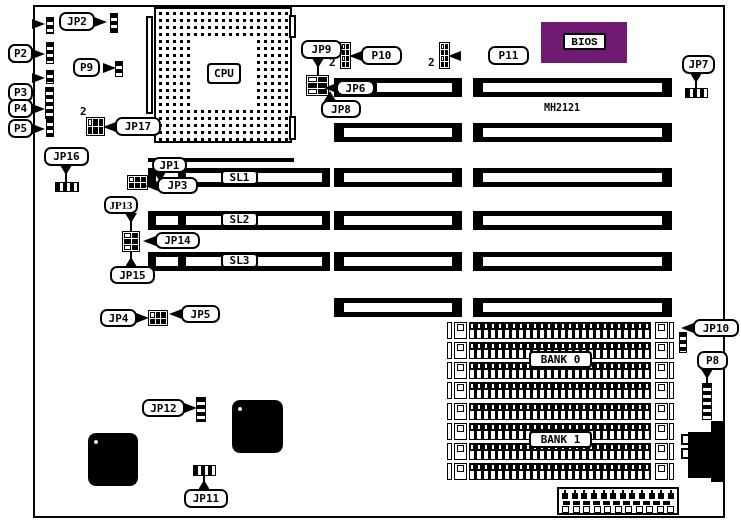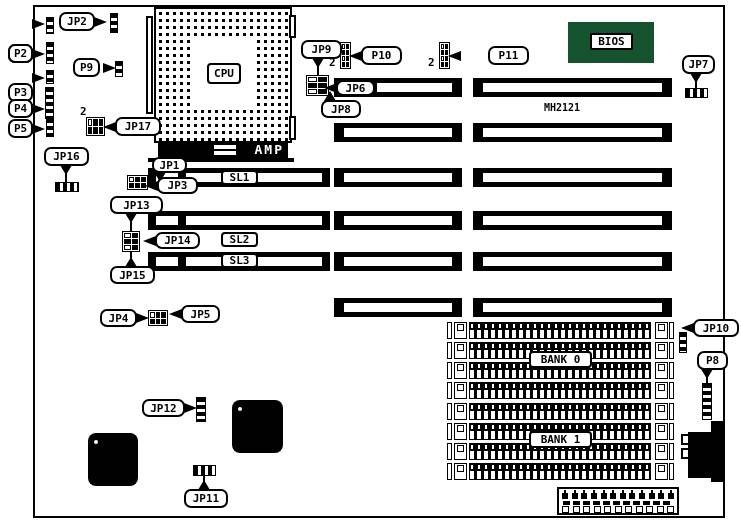--- a/index.html
+++ b/index.html
@@ -58,21 +58,21 @@
     display:flex;align-items:center;justify-content:center;}
   #cpu-label{background:#fff;border:2px solid #000;border-radius:4px;padding:3px 5px;
     font-weight:700;font-size:11px;line-height:1;}
   #cpu-leftbar{position:absolute;left:146px;top:16px;width:7px;height:98px;border:2px solid #000;background:#fff;z-index:2;}
   .cpu-rbar{position:absolute;border:2px solid #000;background:#fff;z-index:2;}
   #amp-bar{position:absolute;left:158px;top:142px;width:130px;height:16px;background:#000;z-index:2;}
   .amp-stripe{position:absolute;left:56px;width:22px;height:4px;background:#fff;}
   #amp-text{position:absolute;right:4px;top:1px;color:#fff;font-weight:700;font-size:13px;line-height:14px;letter-spacing:2px;}
   #amp-under{position:absolute;left:148px;top:158px;width:146px;height:4px;background:#000;z-index:1;}
   
-  #bios-chip{position:absolute;left:568px;top:22px;width:86px;height:41px;background:#14532d;z-index:1;}
+  #bios-chip{position:absolute;left:541px;top:22px;width:86px;height:41px;background:#701a75;z-index:1;font-family:Liberation Mono, monospace;}
   #bios-label{position:absolute;left:22px;top:11px;width:43px;height:17px;background:#fff;border:2px solid #000;
     border-radius:2px;display:flex;align-items:center;justify-content:center;font-weight:700;font-size:11px;}
   
   #kbd{position:absolute;left:679px;top:419px;width:46px;height:64px;z-index:2;}
   .k-part{position:absolute;background:#000;}
   .k-notch{position:absolute;background:#fff;}
   
   #pwr{position:absolute;left:557px;top:487px;width:122px;height:28px;border:2px solid #000;background:#fff;z-index:1;}
   #pwr-pins{position:absolute;left:3px;right:3px;top:1px;height:10px;display:flex;justify-content:space-between;}
   .pwpin{width:6px;display:flex;flex-direction:column;align-items:center;}
@@ -90,25 +90,20 @@
   <div id="board-outline"></div>
 
   <div id="cpu-socket">
     <div id="cpu-center">
       <div id="cpu-label">CPU</div>
     </div>
   </div>
   <div id="cpu-leftbar"></div>
   <div class="cpu-rbar" style="left:289px;top:15px;width:7px;height:23px;"></div>
   <div class="cpu-rbar" style="left:289px;top:116px;width:7px;height:24px;"></div>
-  <div id="amp-bar">
-    <div class="amp-stripe" style="top:3px;"></div>
-    <div class="amp-stripe" style="top:9px;"></div>
-    <div id="amp-text">AMP</div>
-  </div>
   <div id="amp-under"></div>
 
   <div id="bios-chip">
     <div id="bios-label">BIOS</div>
   </div>
 
   <div id="kbd">
     <div class="k-part" style="left:9px;top:13px;width:37px;height:46px;"></div>
     <div class="k-part" style="left:32px;top:2px;width:14px;height:12px;"></div>
     <div class="k-part" style="left:2px;top:15px;width:8px;height:11px;"></div>
@@ -405,21 +400,21 @@
     <div class="callout" style="left: 8px; top: 119px; width: 25px; height: 19px;">P5</div>
     <div class="arr arr-right" style="left: 32px; top: 123.5px;"></div>
     <div class="callout" style="left: 115px; top: 117px; width: 46px; height: 19px;">JP17</div>
     <div class="arr arr-left" style="left: 103px; top: 121.5px;"></div>
     <div class="callout" style="left: 44px; top: 147px; width: 45px; height: 19px;">JP16</div>
     <div class="arr arr-down" style="left: 60px; top: 165px;"></div>
     <div class="callout" style="left: 152px; top: 157px; width: 35px; height: 16px;">JP1</div>
     <div class="arr arr-down" style="left: 154px; top: 172px;"></div>
     <div class="callout" style="left: 157px; top: 177px; width: 41px; height: 17px;">JP3</div>
     <div class="arr arr-left" style="left: 145px; top: 180.5px;"></div>
-    <div class="callout" style="left: 110px; top: 196px; width: 53px; height: 18px;">JP13</div>
+    <div class="callout" style="left: 104px; top: 196px; width: 34px; height: 18px; font-family: Liberation Serif, serif;">JP13</div>
     <div class="arr arr-down" style="left: 125px; top: 213px;"></div>
     <div class="callout" style="left: 155px; top: 232px; width: 45px; height: 17px;">JP14</div>
     <div class="arr arr-left" style="left: 143px; top: 235.5px;"></div>
     <div class="callout" style="left: 110px; top: 266px; width: 45px; height: 18px;">JP15</div>
     <div class="arr arr-up" style="left: 125px; top: 257px;"></div>
     <div class="callout" style="left: 100px; top: 309px; width: 37px; height: 18px;">JP4</div>
     <div class="arr arr-right" style="left: 136px; top: 313px;"></div>
     <div class="callout" style="left: 181px; top: 305px; width: 39px; height: 18px;">JP5</div>
     <div class="arr arr-left" style="left: 169px; top: 309px;"></div>
     <div class="callout" style="left: 301px; top: 40px; width: 41px; height: 19px;">JP9</div>
@@ -436,21 +431,21 @@
     <div class="arr arr-down" style="left: 690px; top: 73px;"></div>
     <div class="callout" style="left: 693px; top: 319px; width: 46px; height: 18px;">JP10</div>
     <div class="arr arr-left" style="left: 681px; top: 323px;"></div>
     <div class="callout" style="left: 697px; top: 351px; width: 31px; height: 19px;">P8</div>
     <div class="arr arr-down" style="left: 701px; top: 369px;"></div>
     <div class="callout" style="left: 142px; top: 399px; width: 43px; height: 18px;">JP12</div>
     <div class="arr arr-right" style="left: 184px; top: 403px;"></div>
     <div class="callout" style="left: 184px; top: 489px; width: 44px; height: 19px;">JP11</div>
     <div class="arr arr-up" style="left: 198px; top: 480px;"></div>
     <div class="boxed" style="left: 221px; top: 170px; width: 37px; height: 15px;">SL1</div>
-    <div class="boxed" style="left: 221px; top: 212px; width: 37px; height: 15px; margin-top: 20px;">SL2</div>
+    <div class="boxed" style="left: 221px; top: 212px; width: 37px; height: 15px;">SL2</div>
     <div class="boxed" style="left: 221px; top: 253px; width: 37px; height: 15px;">SL3</div>
     <div class="boxed" style="left: 529px; top: 351px; width: 63px; height: 17px;">BANK 0</div>
     <div class="boxed" style="left: 529px; top: 431px; width: 63px; height: 17px;">BANK 1</div>
     <div class="ftext" style="left: 544px; top: 103px; font-size: 10px;">MH2121</div>
     <div class="ftext" style="left: 80px; top: 106px; font-size: 11px;">2</div>
     <div class="ftext" style="left: 329px; top: 57px; font-size: 11px;">2</div>
     <div class="ftext" style="left: 428px; top: 57px; font-size: 11px;">2</div>
   </div>
 
 </body></html>

